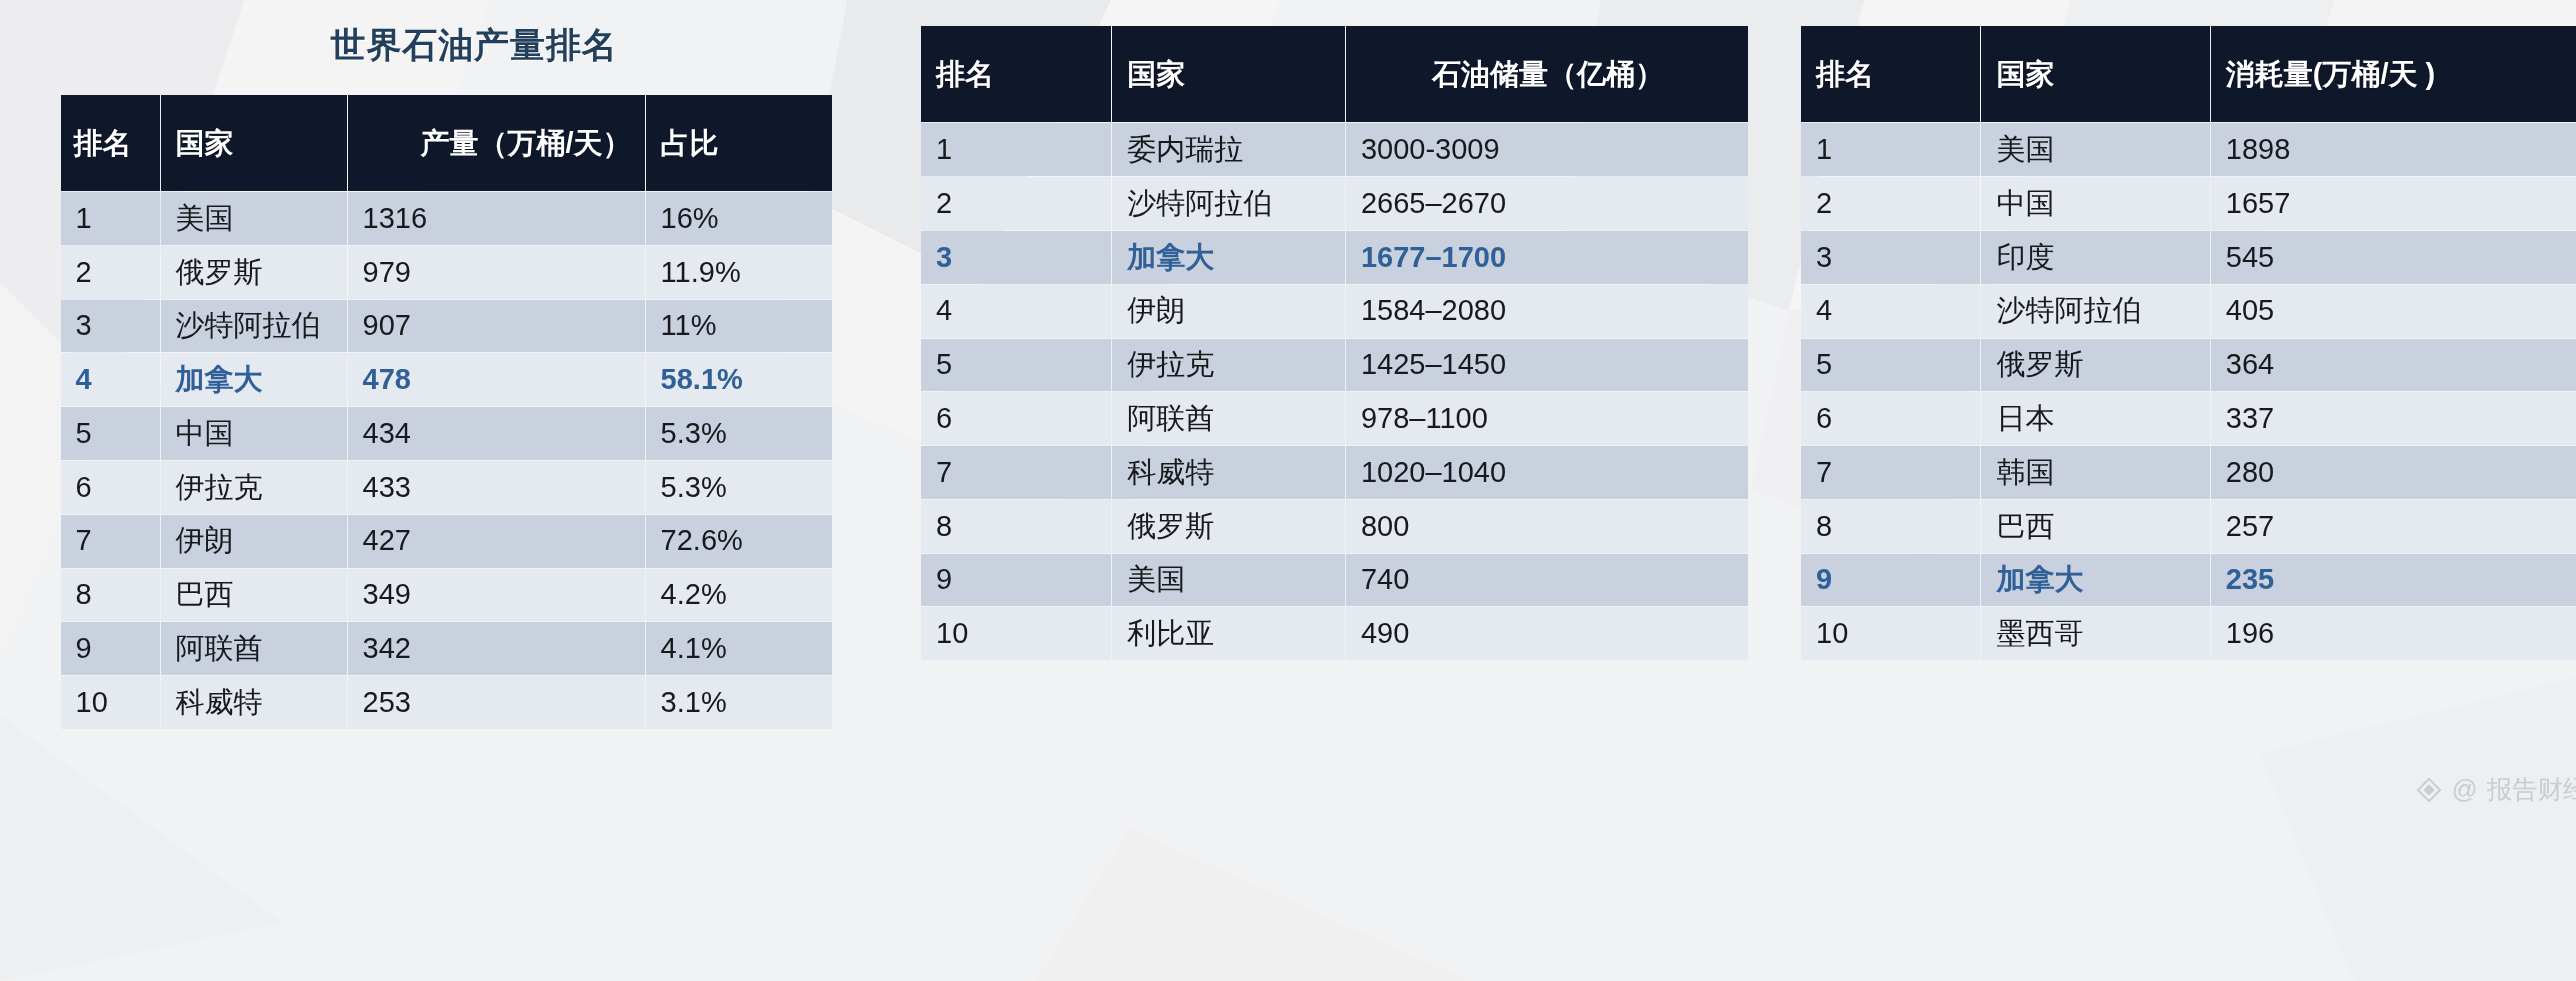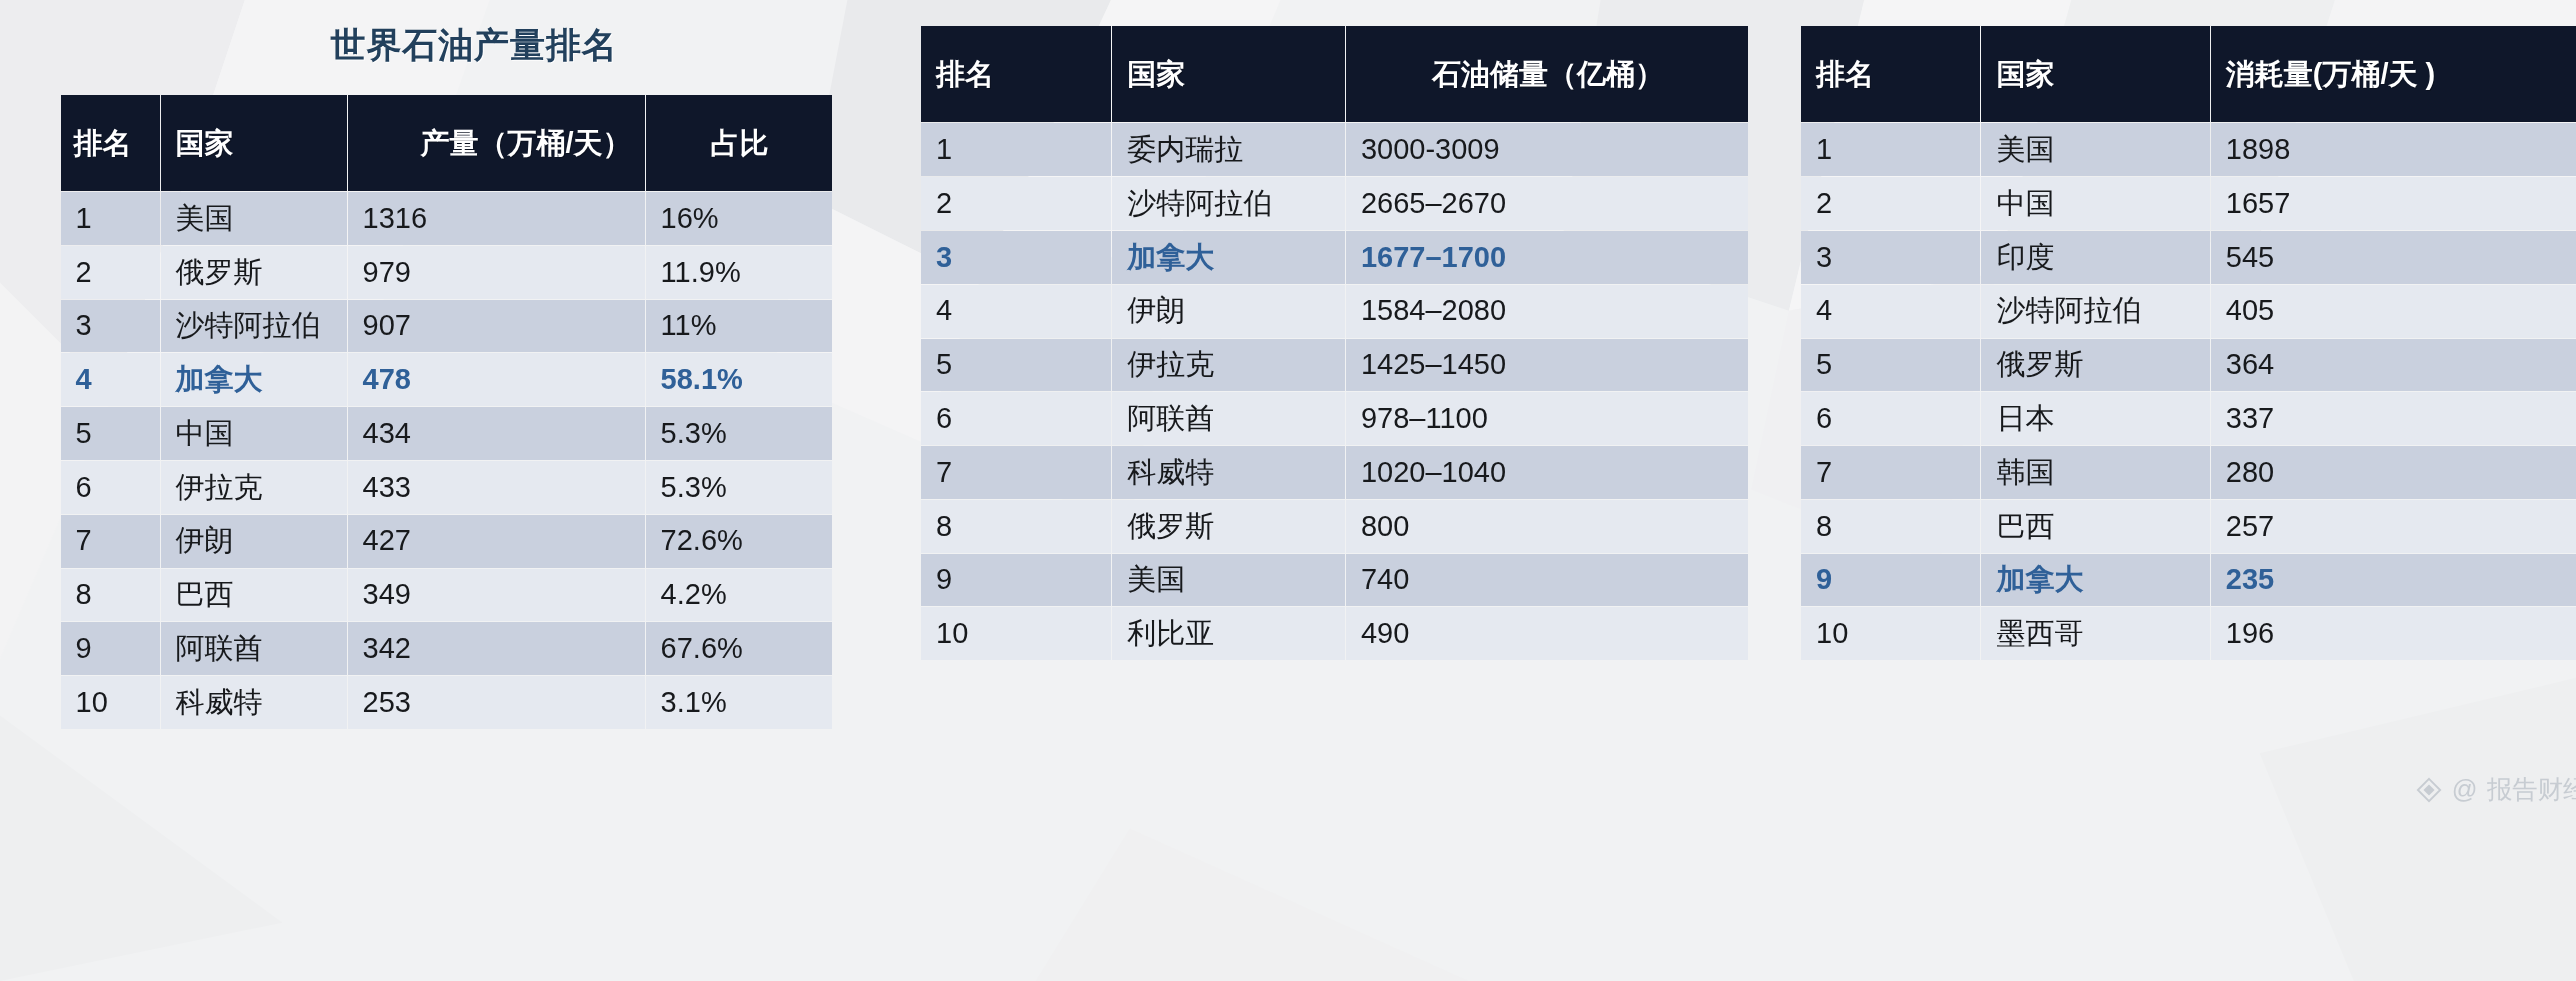--- a/index.html
+++ b/index.html
@@ -61,21 +61,21 @@
     height:34px;
   }
   tr.odd td{background:#c9d0de;}
   tr.even td{background:#e5e9f0;}
   tr.hl td{color:#2f6098;font-weight:bold;}
 
   
   .t1 .c0{width:73px;}
   .t1 .c1{width:158px;}
   .t1 .c2{width:269px;text-align:right;}
-  .t1 .c3{width:158px;text-align:center;}
+  .t1 .c3{width:158px;}
   .t1 th.c0{padding-left:13px;}
 
   
   .t2 .c0{width:185px;}
   .t2 .c1{width:215px;}
   .t2 .c2{width:414px;text-align:center;}
 
   
   .t3 .c0{width:166px;}
   .t3 .c1{width:207px;}
@@ -185,21 +185,21 @@
         <tr class="even">
             <td>8</td>
             <td>巴西</td>
             <td>349</td>
             <td>4.2%</td>
           </tr>
         <tr class="odd">
             <td>9</td>
             <td>阿联酋</td>
             <td>342</td>
-            <td>67.6%</td>
+            <td>4.1%</td>
           </tr>
         <tr class="even">
             <td>10</td>
             <td>科威特</td>
             <td>253</td>
             <td>3.1%</td>
           </tr>
       </tbody>
     </table>
   </div>

